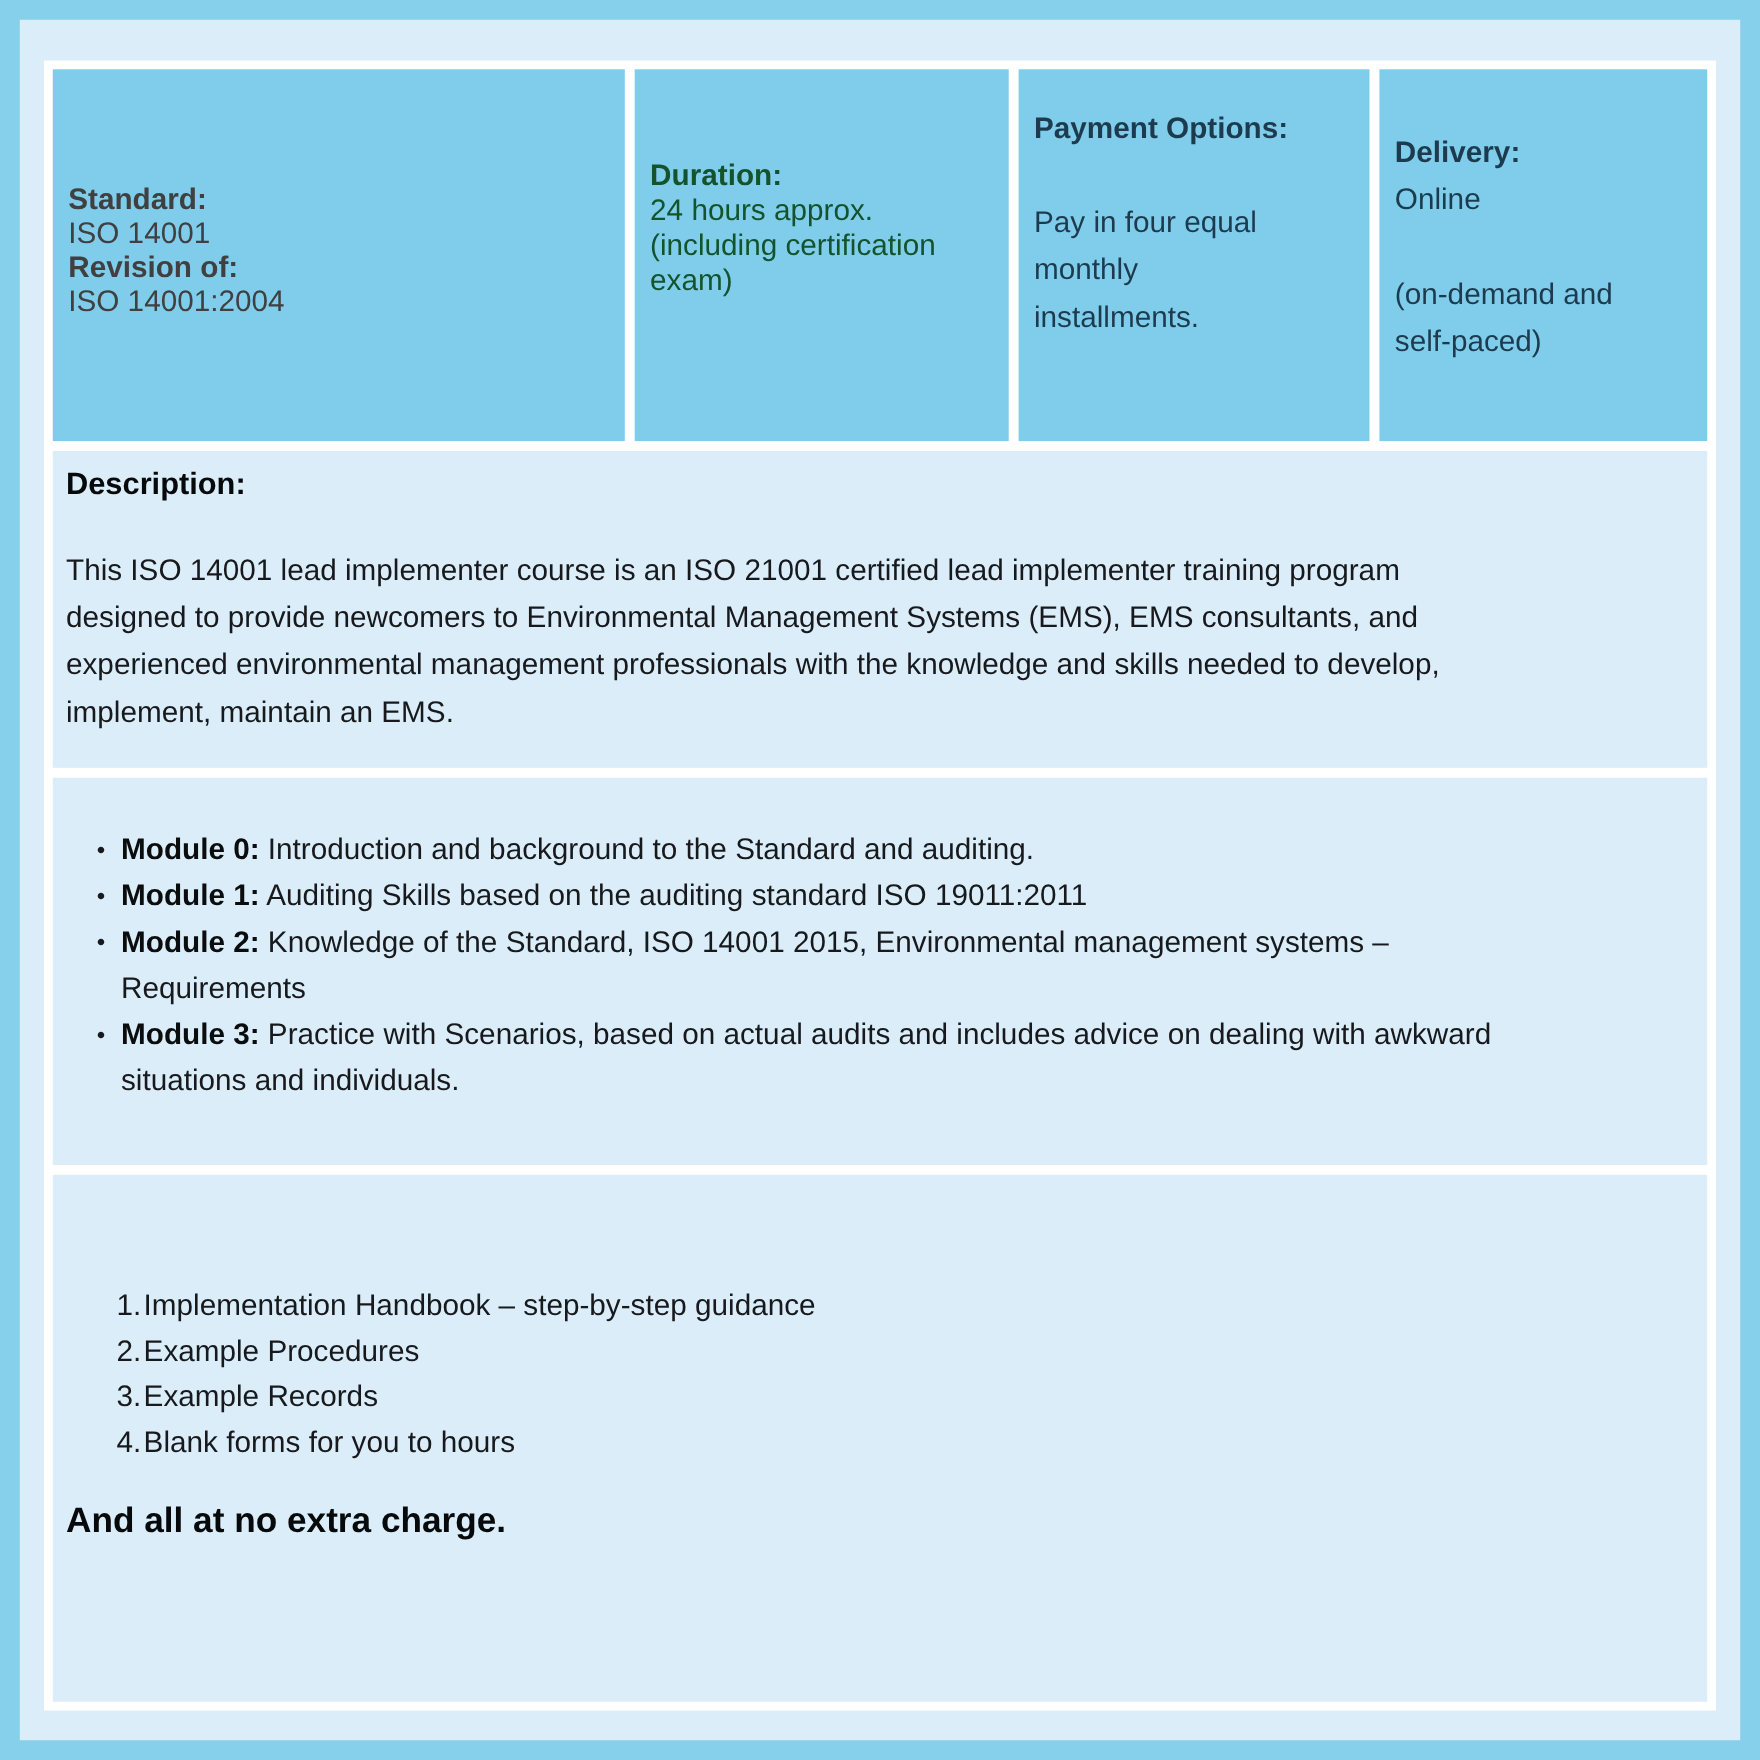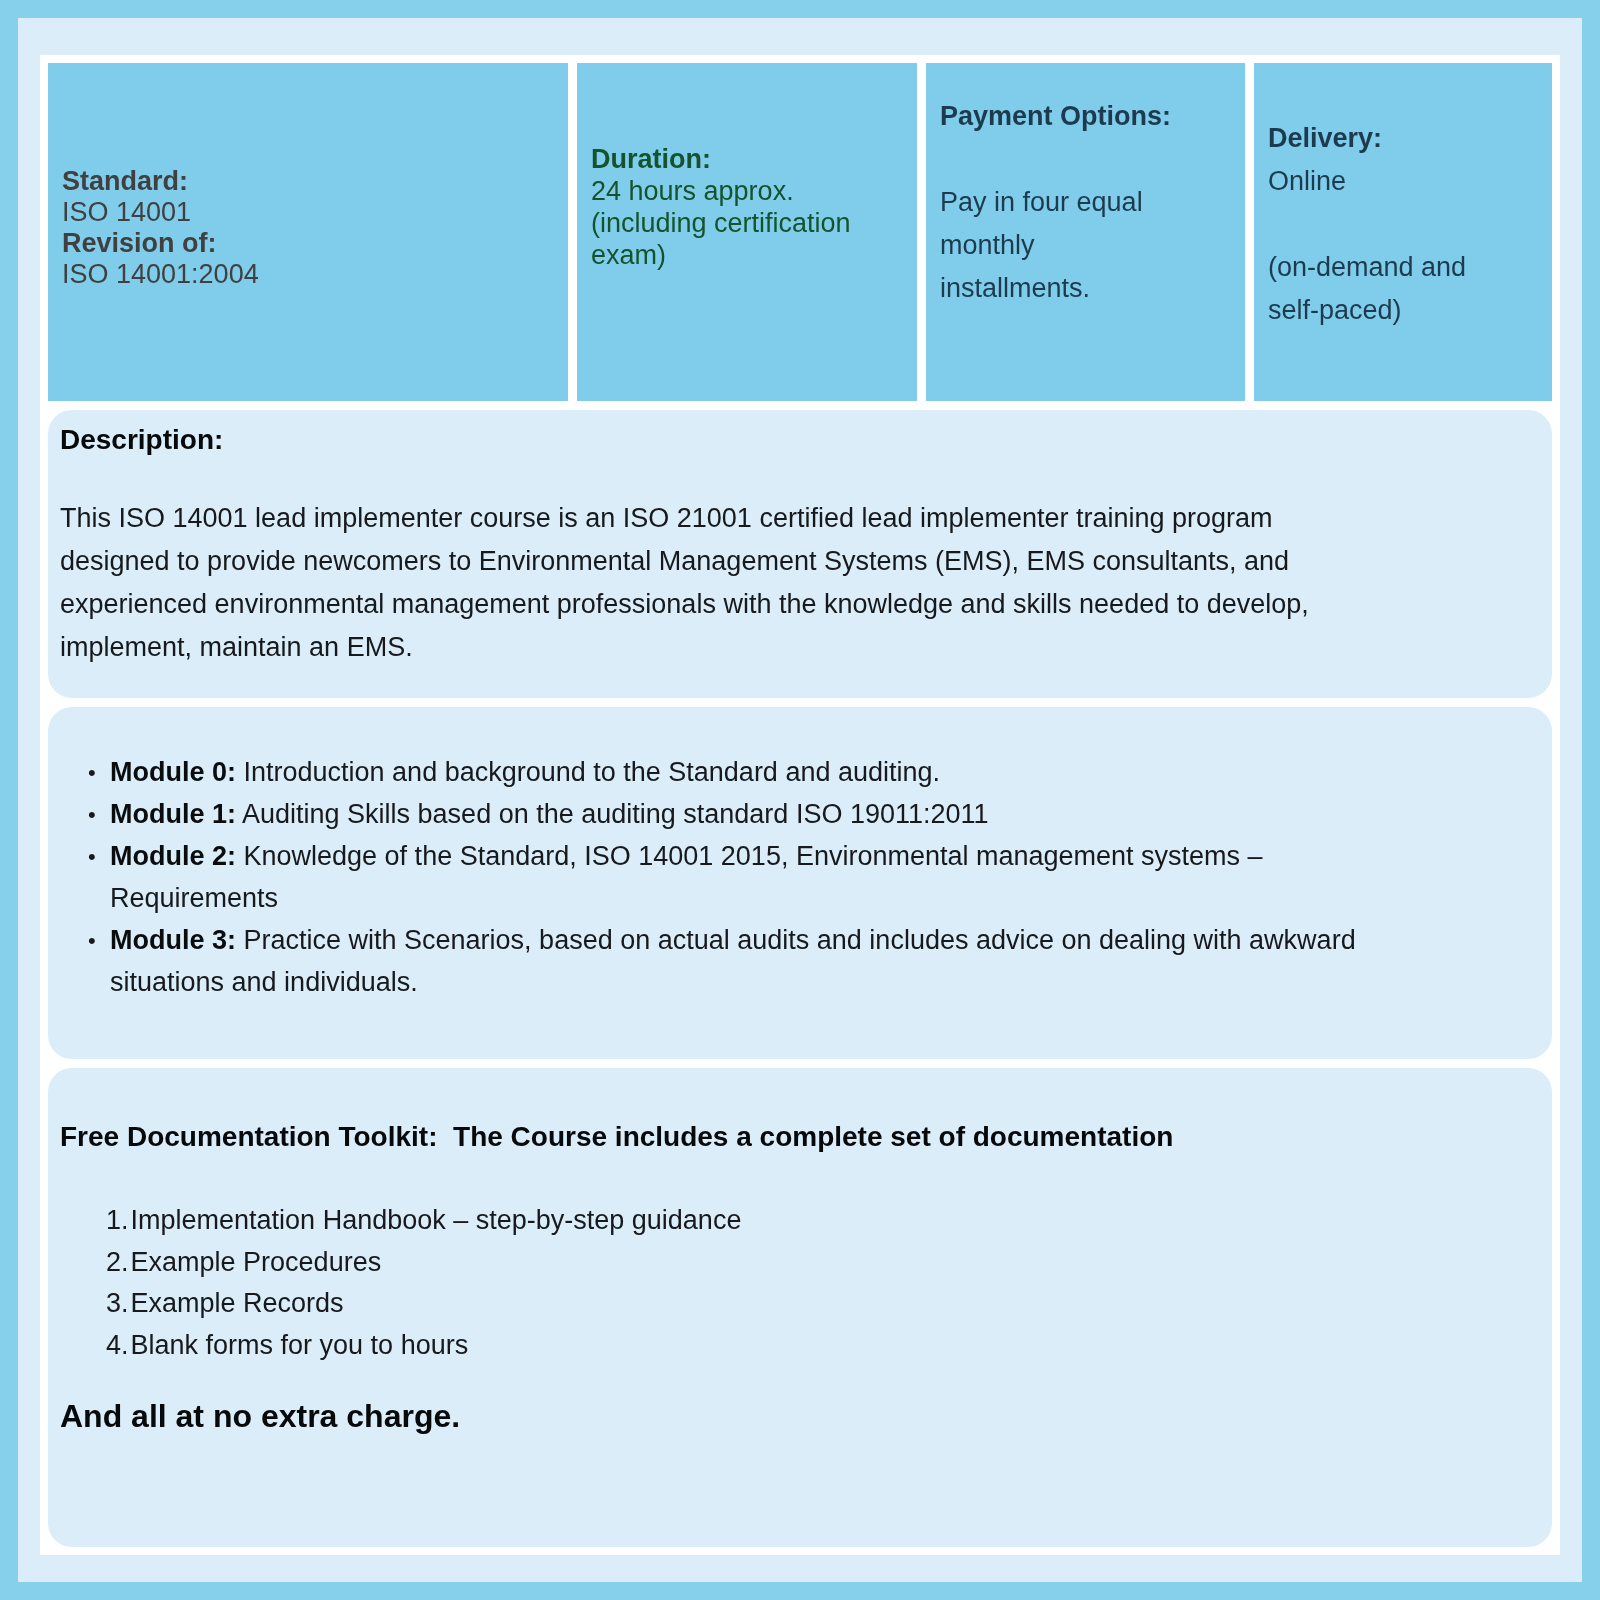--- a/index.html
+++ b/index.html
@@ -29,21 +29,21 @@
   }
   .c1 .line { white-space:nowrap; }
   .c2 { padding:80px 12px 0 14px; line-height:32px; color:#14532d; }
   .c3 { padding:54px 12px 0 14px; line-height:43px; color:#1D3B4E; }
   .c4 { padding:32px 34px 0 14px; line-height:43px; color:#1D3B4E; }
   .cell b { display:block; }
   .preline { white-space:pre-line; }
   .c4 .preline { margin-top:43px; }
   .section {
     background:#DAEDF8; box-sizing:border-box;
-    padding:0 42px 0 12px; color:#17191C; font-size:27px; overflow:hidden;border-radius:24px;
+    padding:0 42px 0 12px; color:#17191C; font-size:27px; overflow:hidden;
   }
   .sec-desc   { flex:0 0 288px; padding-top:13px; }
   .sec-course { flex:0 0 352px; padding-top:10px; }
   .sec-toolkit{ flex:1 1 auto;  padding-top:52px; }
   .hdg {
     font-size:28px; font-weight:bold; color:#07090A; line-height:34px;
     white-space:pre-wrap;
   }
   .desc-body { margin-top:40px; line-height:43px; white-space:pre-line; }
   ul.modules {
@@ -110,21 +110,20 @@
         <li><span class="dot">•</span><b>Module 0:</b><span class="preline"> Introduction and background to the Standard and auditing.</span></li>
         <li><span class="dot">•</span><b>Module 1:</b><span class="preline"> Auditing Skills based on the auditing standard ISO 19011:2011</span></li>
         <li><span class="dot">•</span><b>Module 2:</b><span class="preline"> Knowledge of the Standard, ISO 14001 2015, Environmental management systems –
 Requirements</span></li>
         <li><span class="dot">•</span><b>Module 3:</b><span class="preline"> Practice with Scenarios, based on actual audits and includes advice on dealing with awkward
 situations and individuals.</span></li>
       </ul>
     </div>
 
     <div class="section sec-toolkit">
-      <div class="hdg">Free Documentation Toolkit:  The Course includes a complete set of documentation</div>
       <ol class="toolkit-list">
         <li><span class="num">1.</span><span>Implementation Handbook – step-by-step guidance</span></li>
         <li><span class="num">2.</span><span>Example Procedures</span></li>
         <li><span class="num">3.</span><span>Example Records</span></li>
         <li><span class="num">4.</span><span>Blank forms for you to hours</span></li>
       </ol>
       <div class="footer-line">And all at no extra charge.</div>
     </div>
 
   </div>

